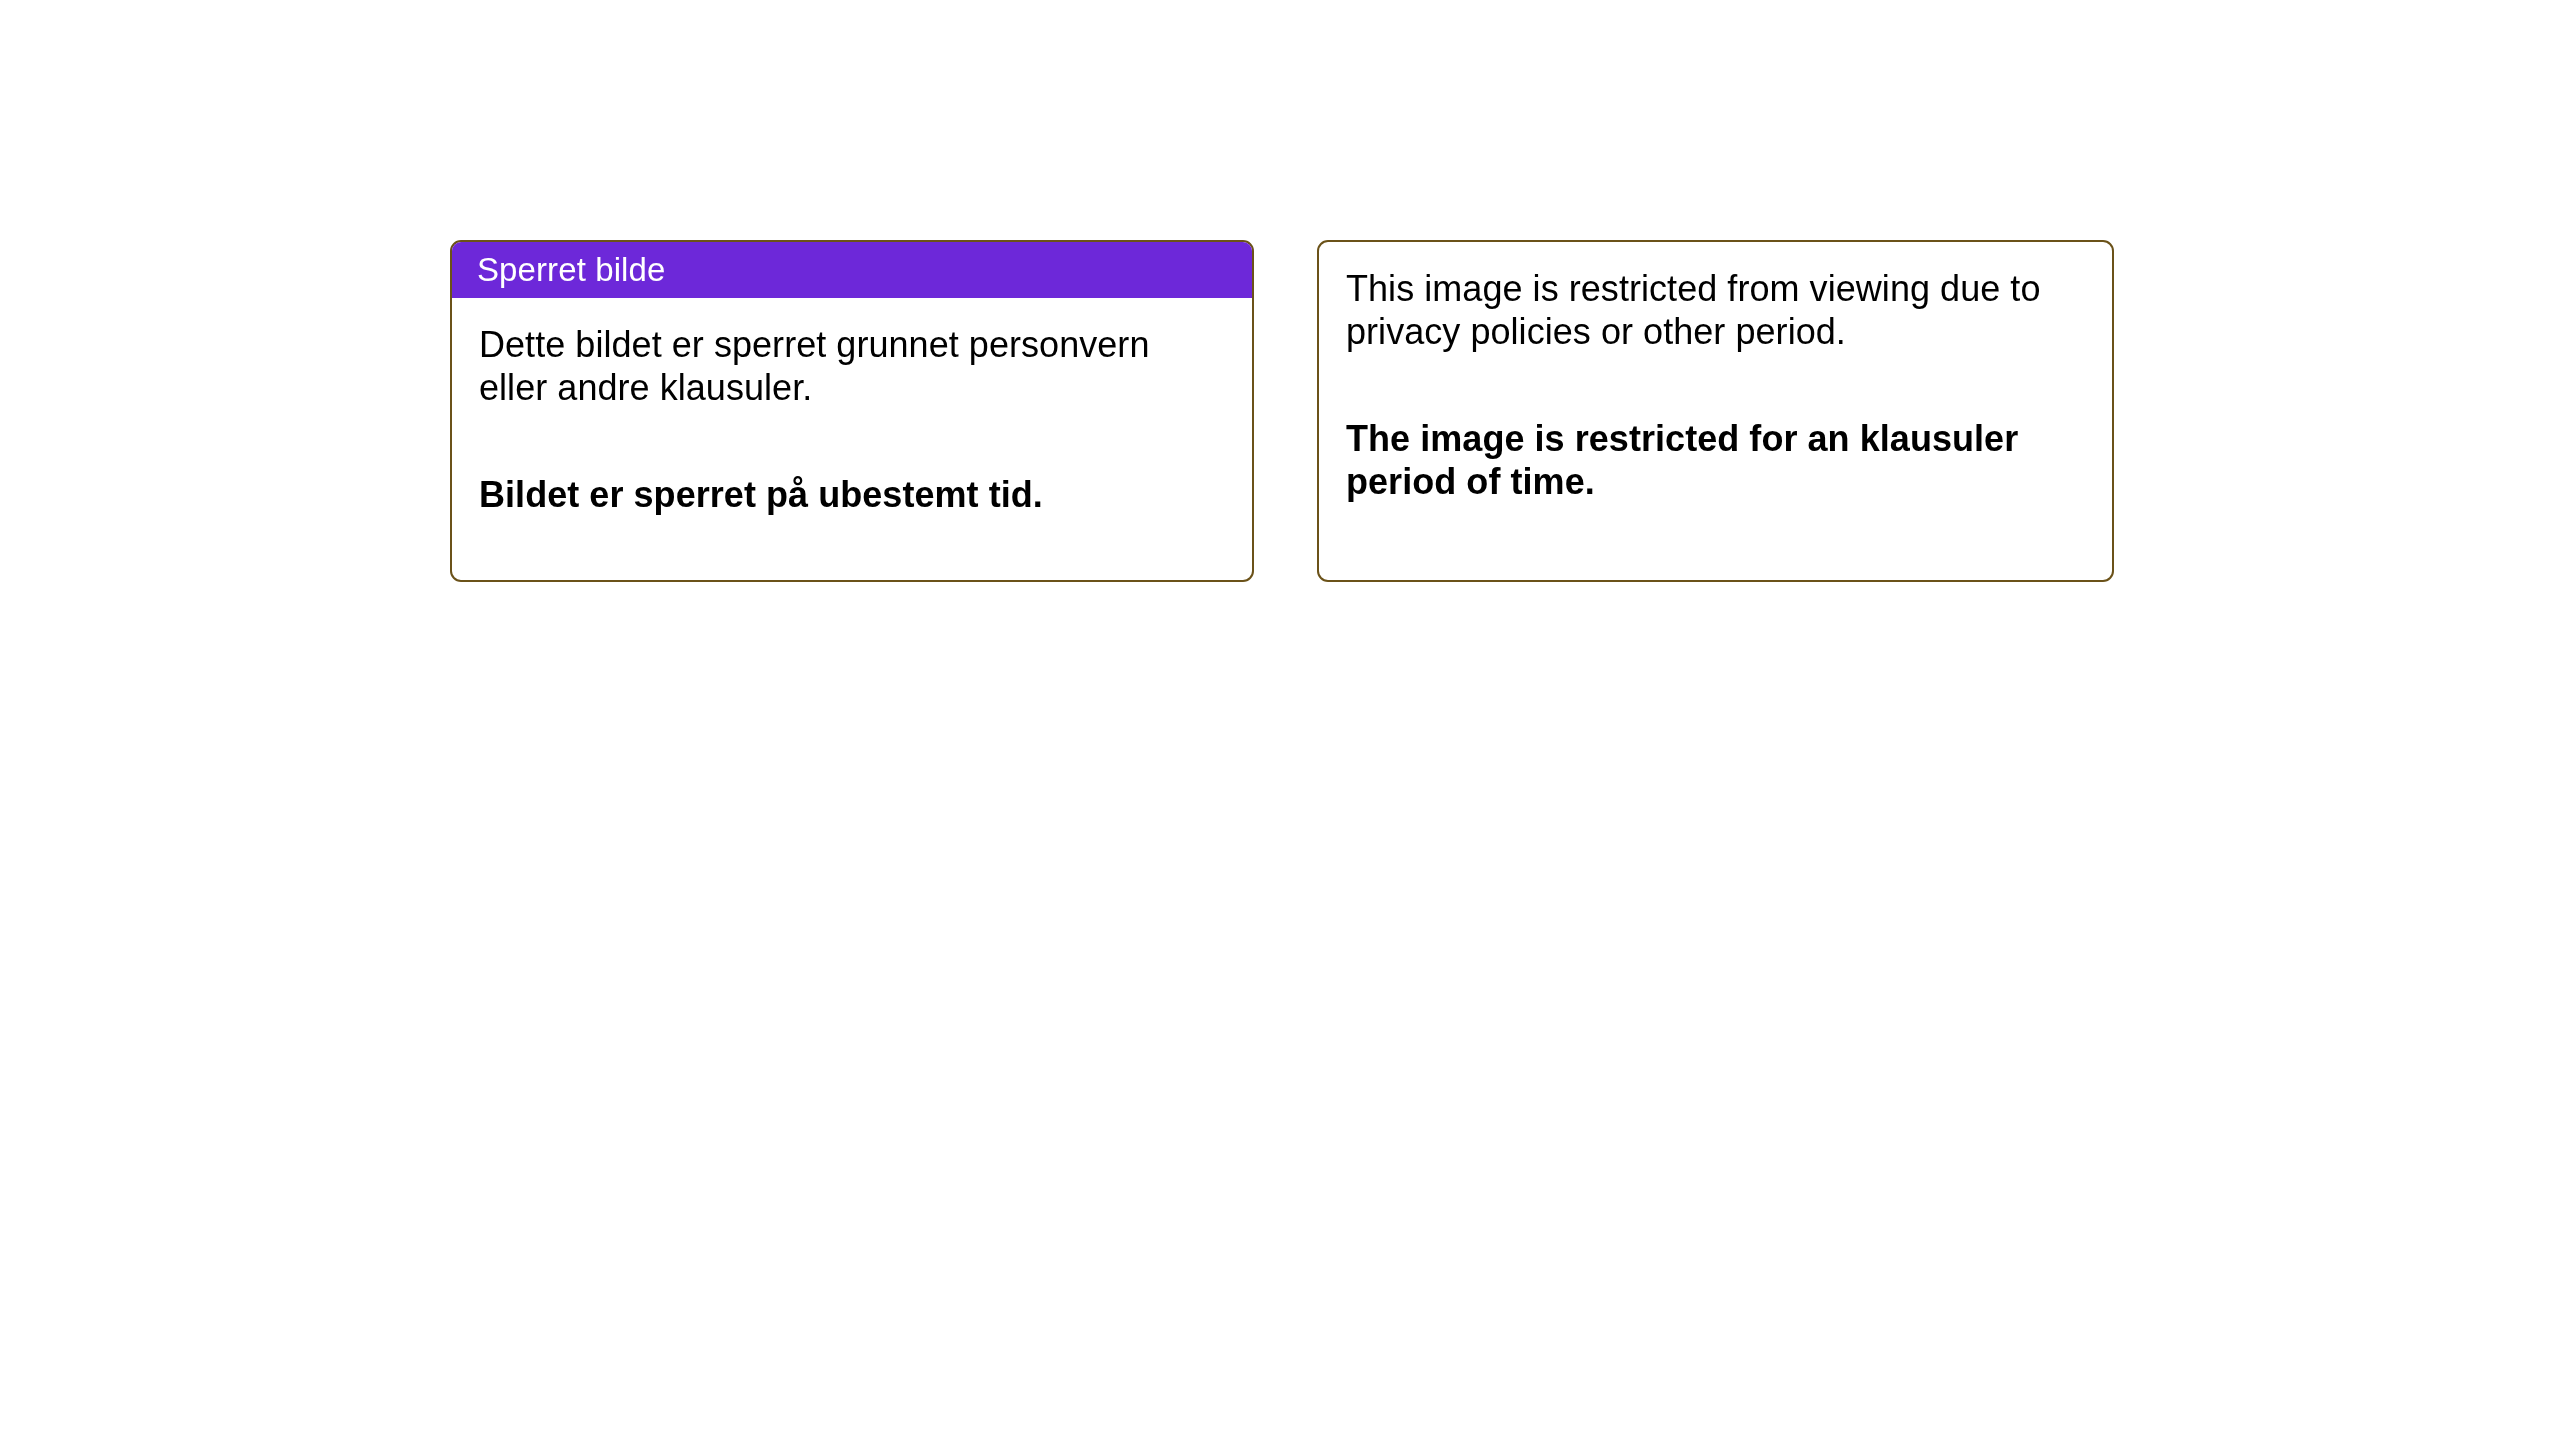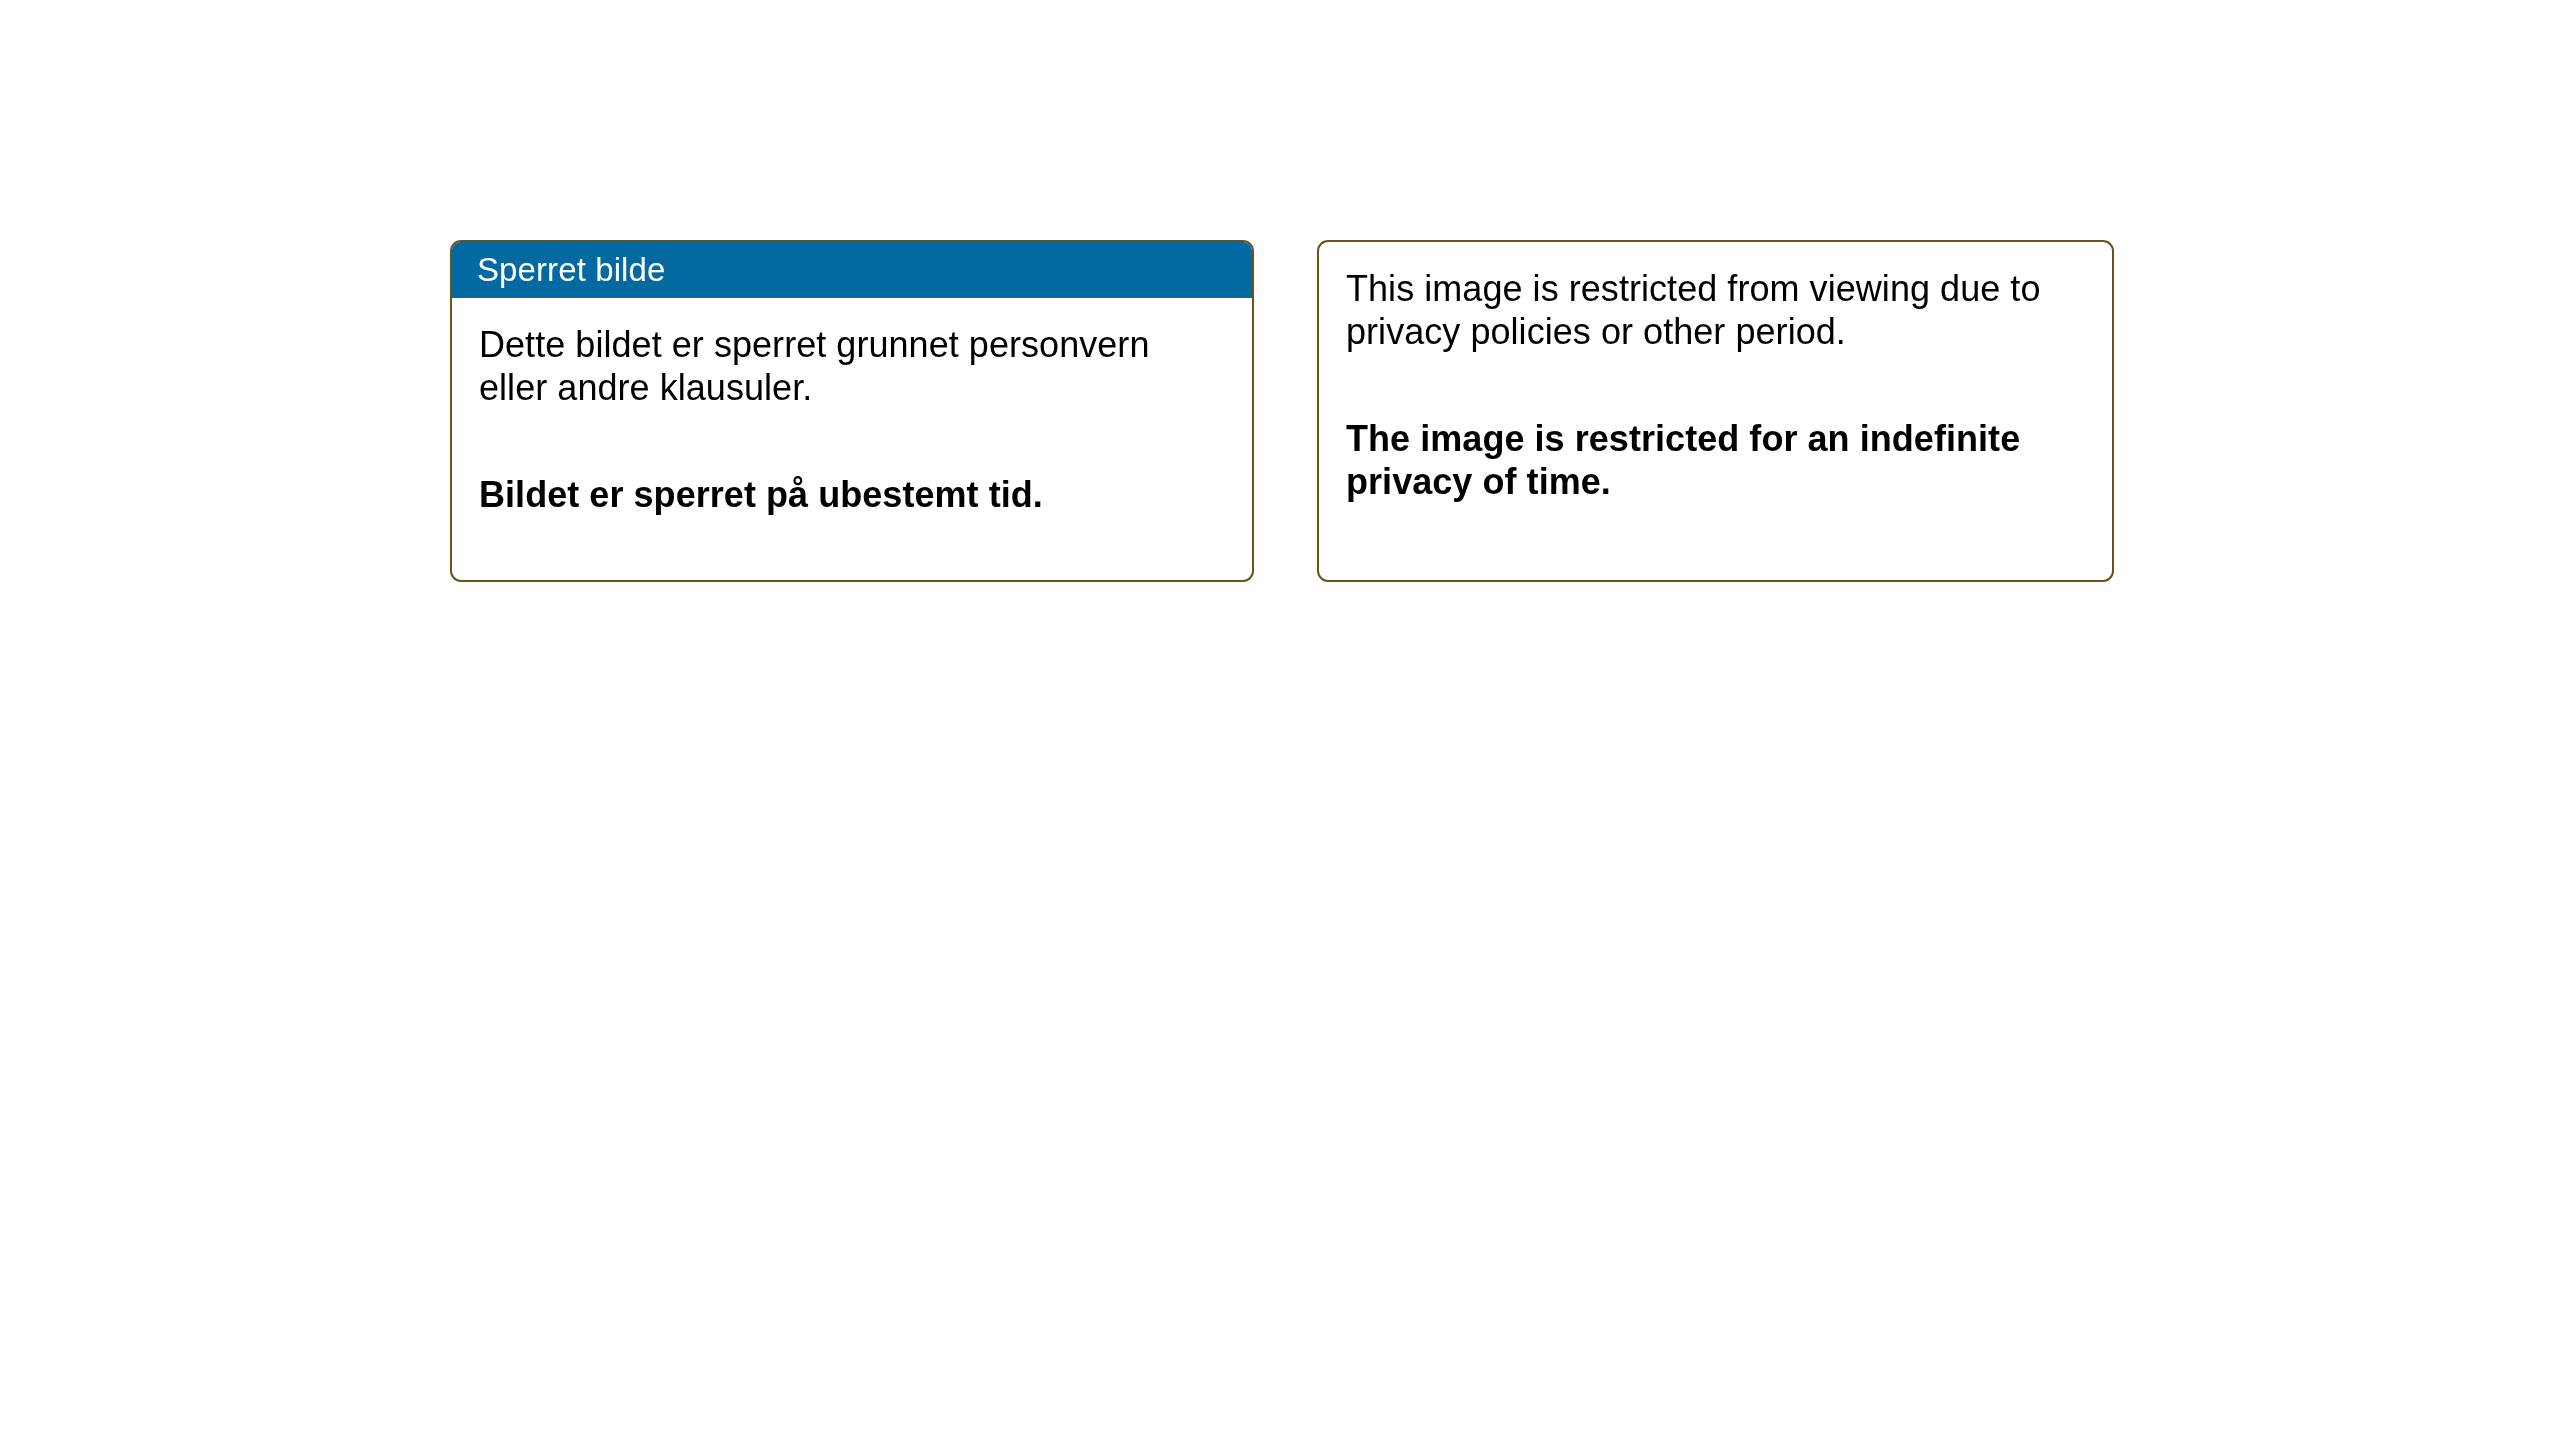--- a/index.html
+++ b/index.html
@@ -41,21 +41,21 @@
 
   .notice-card.card-en {
     left: 1317px;
     top: 240px;
     width: 797px;
     height: 342px;
   }
 
   .card-header {
     box-sizing: border-box;
-    background: #0369a1;
+    background: #6d28d9;
     height: 58px;
     margin: -2px -2px 0 -2px;
     border-top-left-radius: 10px;
     border-top-right-radius: 10px;
     display: flex;
     align-items: center;
     padding: 0 0 0 27px;
   }
 
   .card-title {
@@ -97,17 +97,17 @@
     </div>
     <div class="card-body">
       <p class="card-paragraph">Dette bildet er sperret grunnet personvern eller andre klausuler.</p>
       <p class="card-paragraph">Bildet er sperret på ubestemt tid.</p>
     </div>
   </section>
 
   <section class="notice-card card-en">
     <div class="card-body">
       <p class="card-paragraph">This image is restricted from viewing due to privacy policies or other period.</p>
-      <p class="card-paragraph">The image is restricted for an indefinite privacy of time.</p>
+      <p class="card-paragraph">The image is restricted for an klausuler period of time.</p>
     </div>
   </section>
 
 </div>
 
 </body></html>

